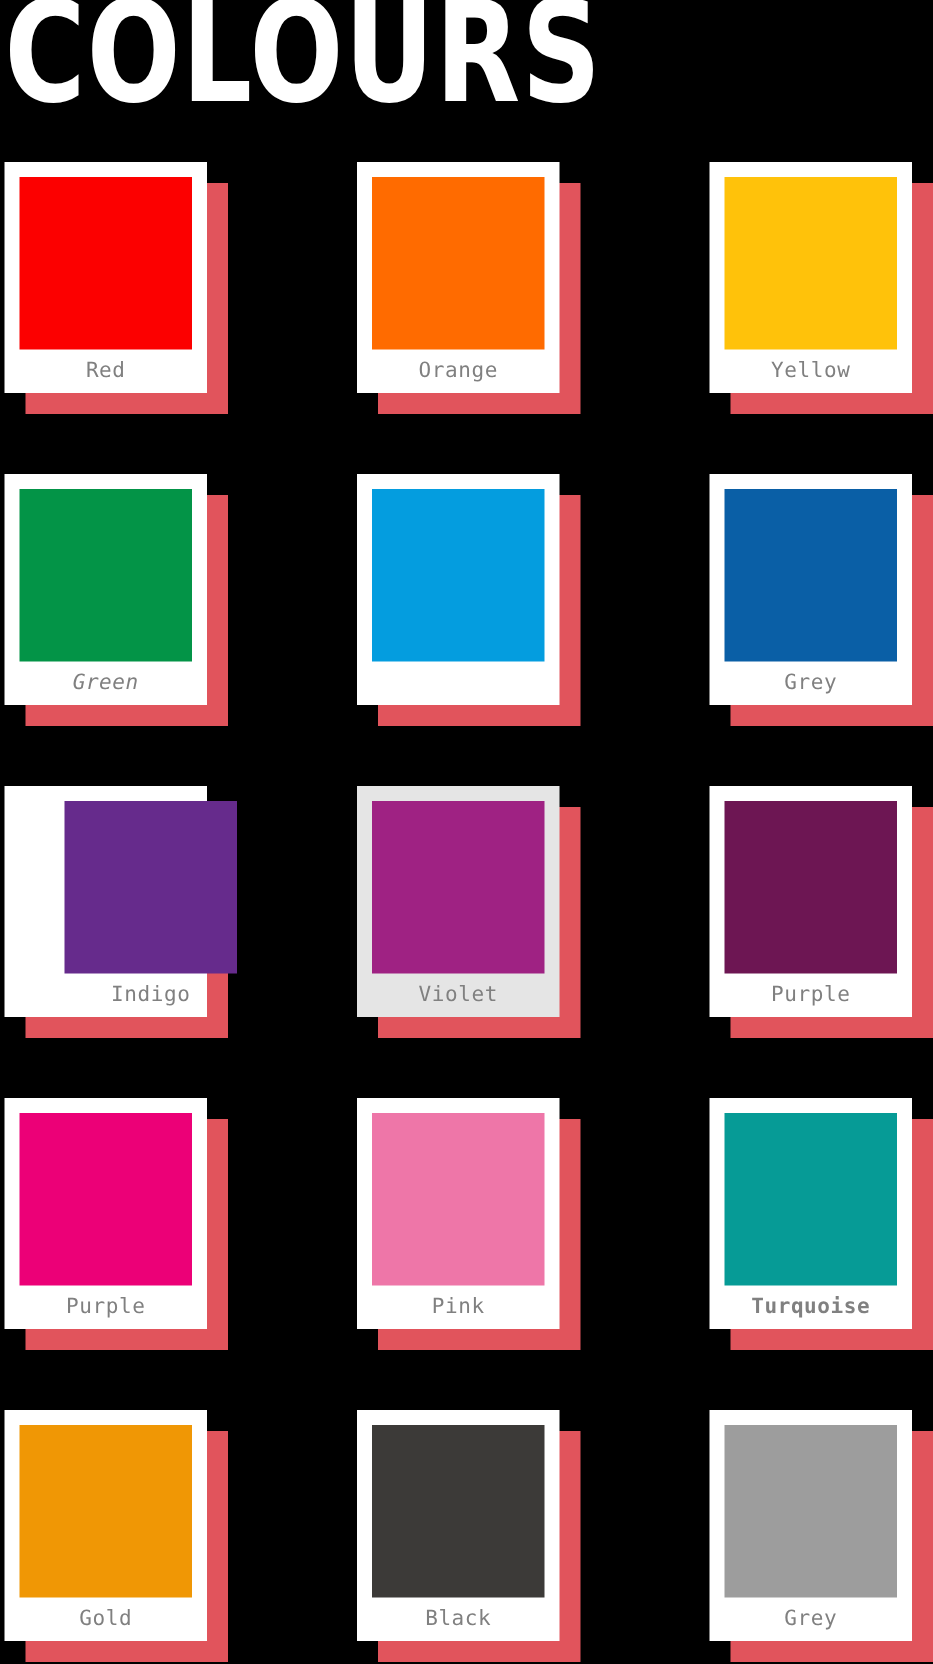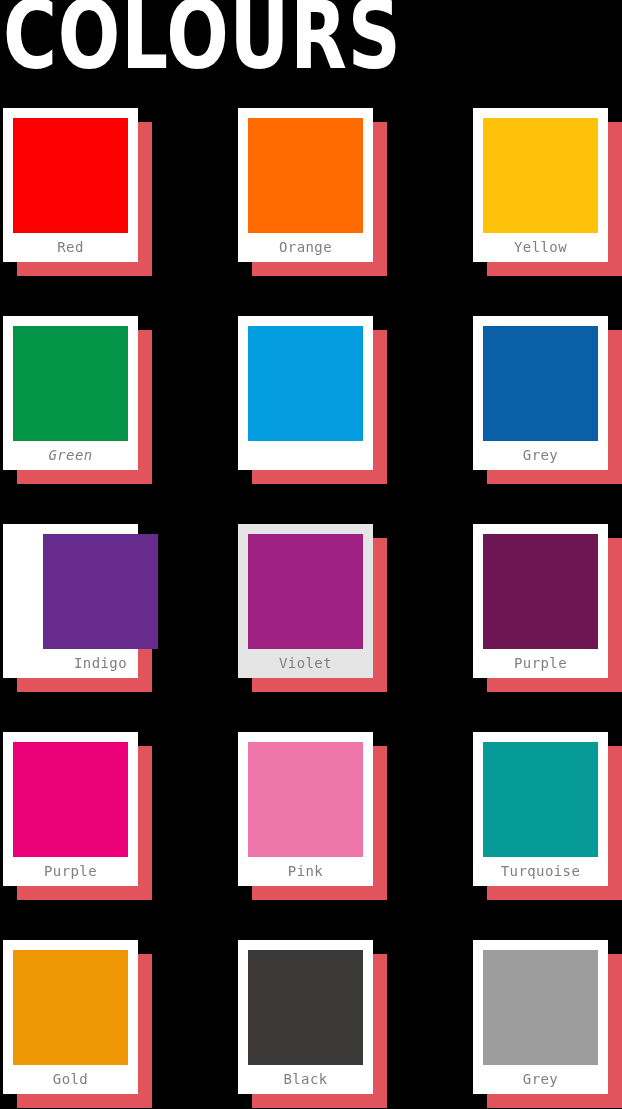--- a/index.html
+++ b/index.html
@@ -178,21 +178,21 @@
       </div>
       <div class="card-wrap col-1">
         <div class="card-shadow" style="background: rgb(225, 84, 92);"></div>
         <div class="card" style="background: rgb(255, 255, 255);">
           <div class="swatch" style="background: rgb(238, 118, 168);"></div>
           <span class="card-label" style="color: rgb(128, 128, 128);">Pink</span>
         </div>
       </div>
       <div class="card-wrap col-2">
         <div class="card-shadow" style="background: rgb(225, 84, 92);"></div>
-        <div class="card" style="background: rgb(255, 255, 255);">
+        <div class="card" style="background: rgb(255, 255, 255); font-weight: bold;">
           <div class="swatch" style="background: rgb(6, 155, 150);"></div>
           <span class="card-label" style="color: rgb(128, 128, 128);">Turquoise</span>
         </div>
       </div>
     </div>
     <div class="row">
       <div class="card-wrap col-0">
         <div class="card-shadow" style="background: rgb(225, 84, 92);"></div>
         <div class="card" style="background: rgb(255, 255, 255);">
           <div class="swatch" style="background: rgb(240, 151, 5);"></div>

